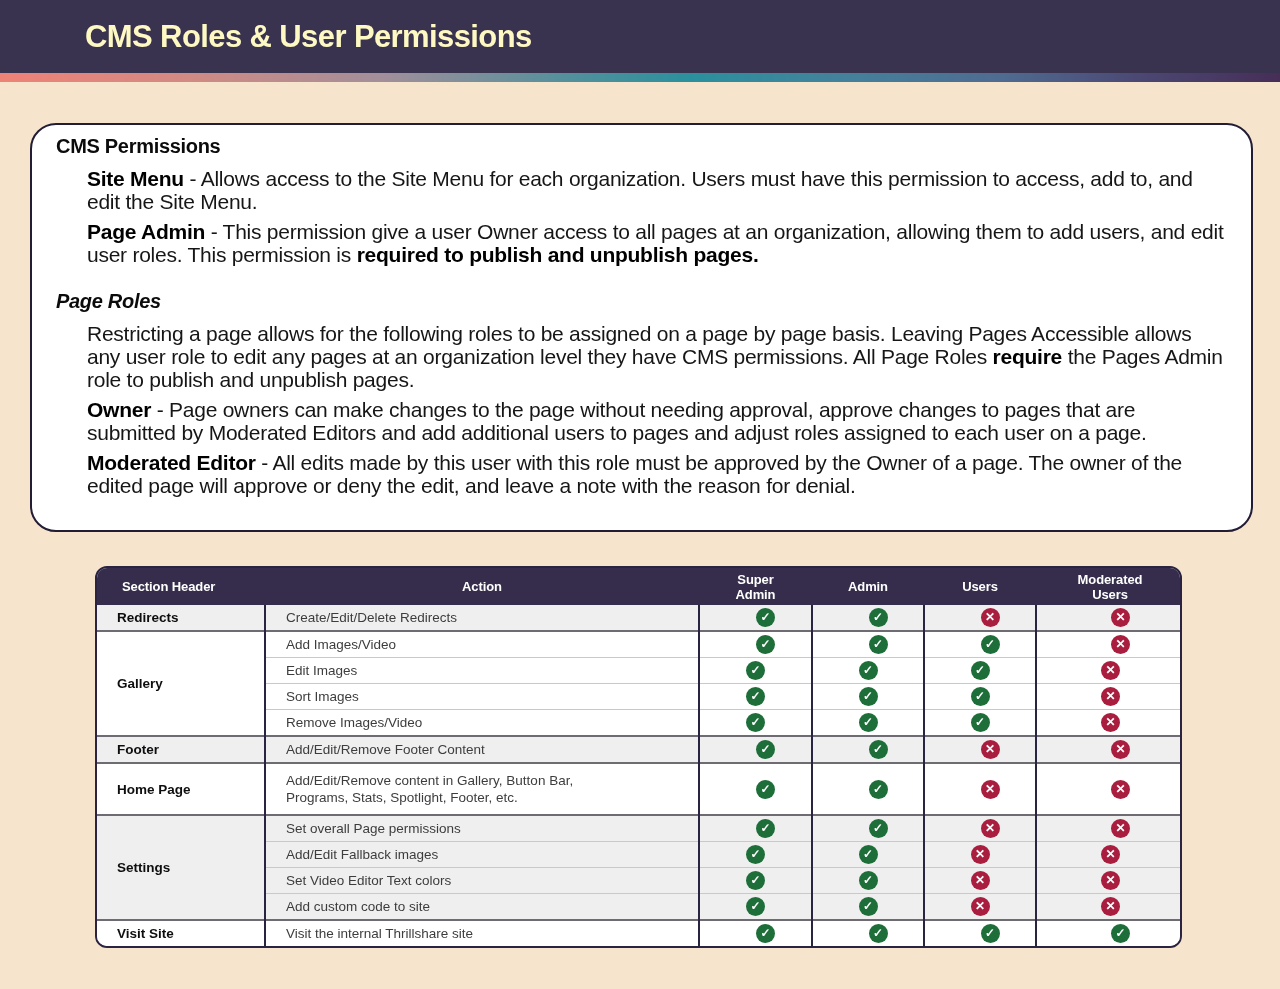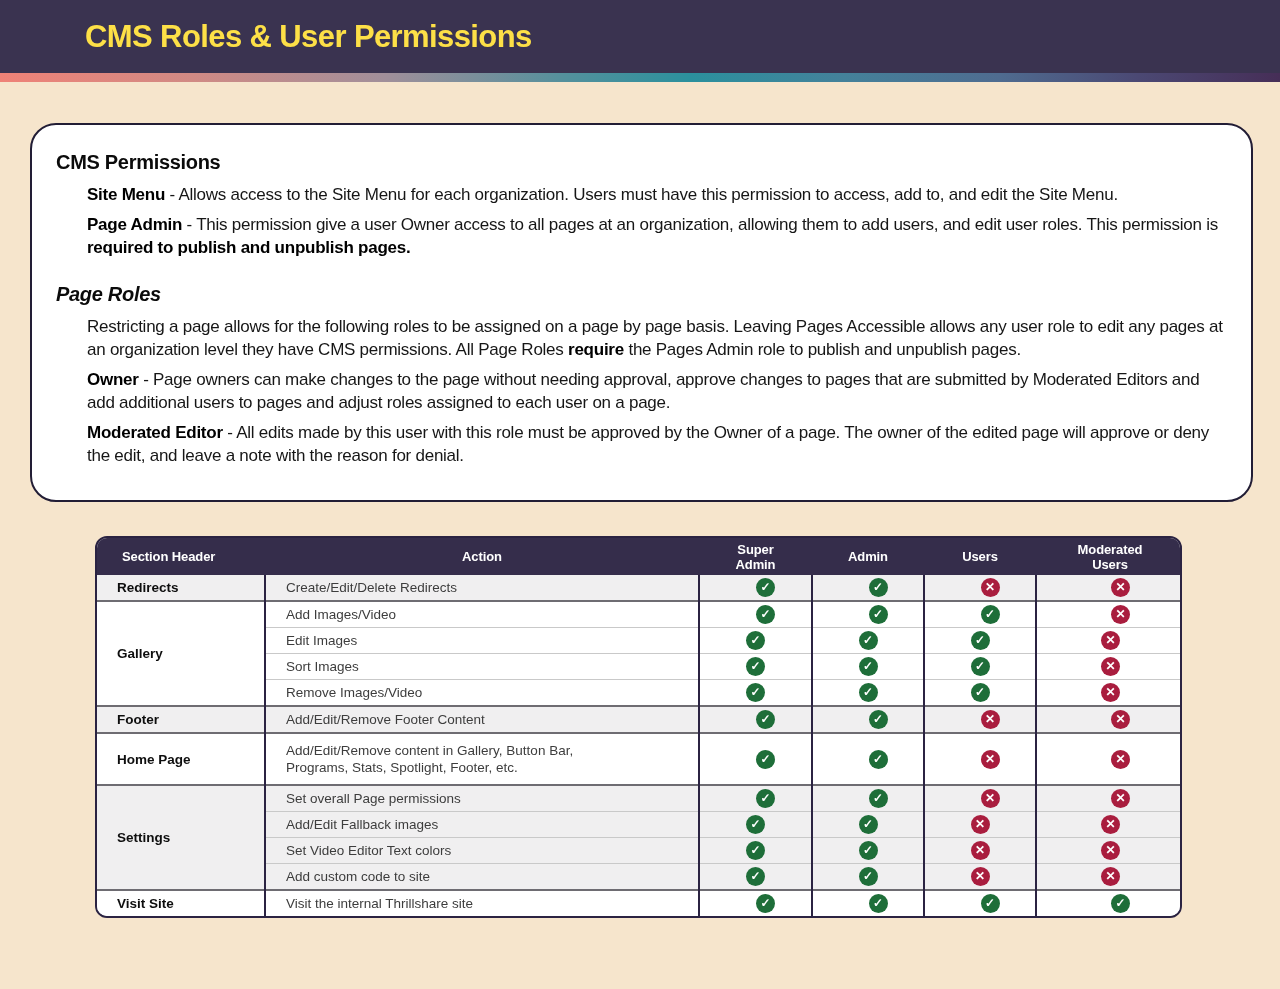--- a/index.html
+++ b/index.html
@@ -14,40 +14,40 @@
 
   
   .topbar {
     height:73px;
     background: var(--topbar-bg, #3a3350);
     display:flex; align-items:center;
   }
   .topbar h1 {
     margin-left:85px;
     font-size:31px; font-weight:800; letter-spacing:-0.6px;
-    color:#fde047;
+    color:#fef9c3;
   }
   .stripe { height:9px; width:100%; }
 
   
   .card {
     margin:41px 27px 0 30px;
     background:#ffffff;
     border:2px solid #221d35;
     border-radius:26px;
-    padding:18px 26px 26px 24px;
+    padding:2px 26px 26px 24px;
   }
   .card h2 {
     font-size:20px; font-weight:800; letter-spacing:-0.3px;
     color:#0b0b0b;
     margin:8px 0 9px 0;
   }
   .card h2.second { margin-top:24px;font-style:italic; }
   .card p {
-    font-size:17px; line-height:23px; letter-spacing:-0.25px;
+    font-size:21px; line-height:23px; letter-spacing:-0.25px;
     color:#161616;
     margin:6px 0 7px 31px;
     max-width:1158px;
   }
   .card p b { font-weight:700; color:#000; }
 
   
   .table-wrap {
     margin:34px 0 0 95px;
     width:1087px;

